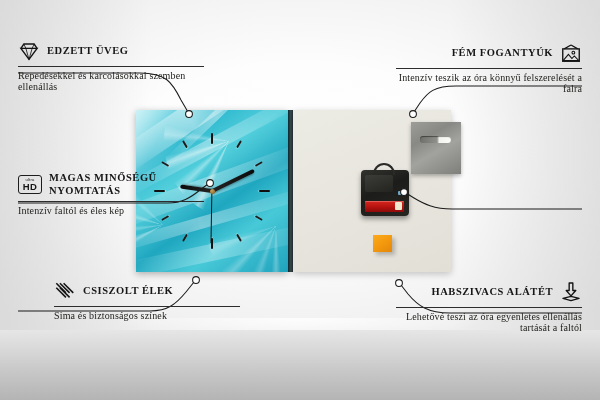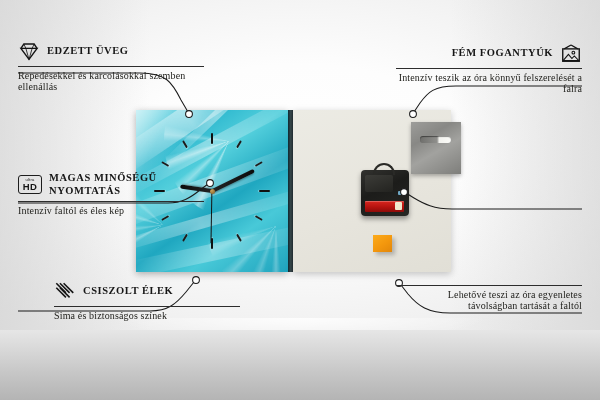--- a/index.html
+++ b/index.html
@@ -322,17 +322,26 @@
         </svg>
       </span>
       <span class="co-title">FÉM FOGANTYÚK</span>
     </div>
     <div class="co-rule"></div>
     <div class="co-desc">Intenzív teszik az óra könnyű felszerelését a falra</div>
   </div>
 
 
   <div class="callout right" style="left:396px; top:281px;">
-    <div class="co-rule"></div>
-    <div class="co-desc">Lehetővé teszi az óra egyenletes távolságban tartását a faltól</div>
+    <div class="co-head">
+      <span class="co-icon">
+        <svg viewBox="0 0 24 24">
+          <path d="M10 2.2h4v8.2h3.2L12 16.2 6.8 10.4H10Z" fill="none" stroke="#141414" stroke-width="1.5" stroke-linejoin="round"></path>
+          <path d="M12 16.8 3.2 19.0 12 21.4 20.8 19.0Z" fill="none" stroke="#141414" stroke-width="1.4" stroke-linejoin="round"></path>
+        </svg>
+      </span>
+      <span class="co-title">HABSZIVACS ALÁTÉT</span>
+    </div>
+    <div class="co-rule"></div>
+    <div class="co-desc">Lehetővé teszi az óra egyenletes ellenállás tartását a faltól</div>
   </div>
 
 </div>
 
 </body></html>

